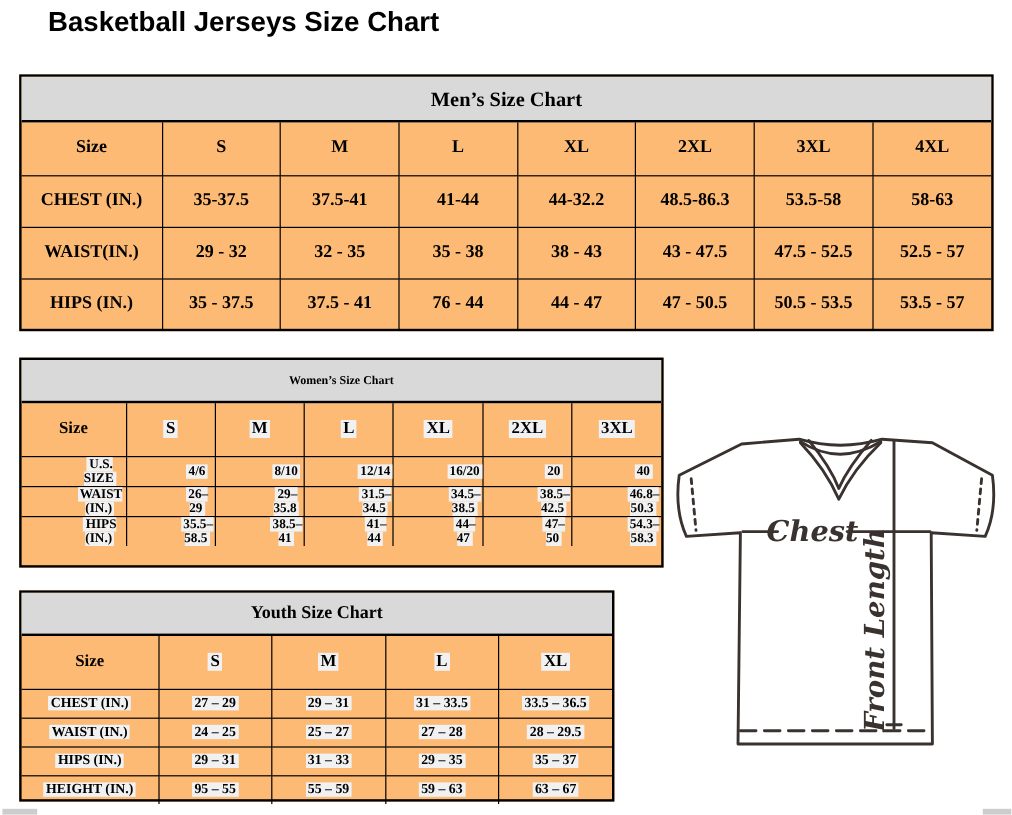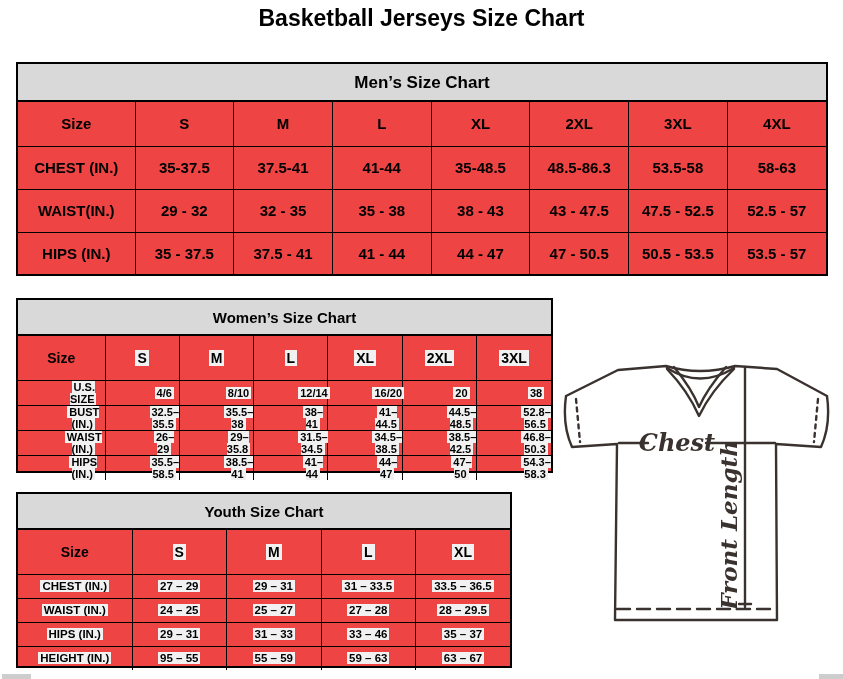--- a/index.html
+++ b/index.html
@@ -1,45 +1,45 @@
 <!DOCTYPE html>
 <html><head>
 <meta charset="utf-8">
 <style>
   * { margin:0; padding:0; box-sizing:border-box; }
   html,body { width:843px; height:679px; background:#ffffff; overflow:hidden; }
   body { position:relative; font-family:"Liberation Sans", sans-serif; color:#000; }
 
   .page-title {
     position:absolute; left:0; top:5px; width:843px;
-    text-align:center; font-size:23px; font-weight:bold; letter-spacing:0px;
+    text-align:left; font-size:23px; font-weight:bold; letter-spacing:0px;padding-left:40px;
   }
 
-  .chart { position:absolute; border:2px solid #000; background:#ef4444; }
+  .chart { position:absolute; border:2px solid #000; background:#fdba74;font-family:Liberation Serif, serif; }
   .chart-title {
     background:#d9d9d9; border-bottom:2px solid #000;
     text-align:center; font-weight:bold;
   }
   table { border-collapse:collapse; table-layout:fixed; width:100%; }
   th, td { border:1px solid #000; text-align:center; font-weight:bold; vertical-align:middle; padding:0; }
   tr > *:first-child { border-left:none; }
   tr > *:last-child { border-right:none; }
   thead tr > * { border-top:none; }
   tbody tr:last-child > * { border-bottom:none; }
 
   
   .chart-men { left:16px; top:62px; width:812px; height:214px; }
   .chart-men .chart-title { height:38px; line-height:37px; font-size:17px; }
   .chart-men th { height:44px; font-size:15px; }
   .chart-men td { height:43px; font-size:15px; }
   .chart-men th:first-child { width:117px; }
 
   
   .chart-women { left:16px; top:298px; width:537px; height:175px; }
-  .chart-women .chart-title { height:36px; line-height:35px; font-size:15px; }
+  .chart-women .chart-title { height:36px; line-height:35px; font-size:10px; }
   .chart-women th { height:44px; font-size:14px; }
   .chart-women td { height:23px; font-size:11px;padding-left:44px; }
   .chart-women th:first-child { width:87px; }
 
   
   .chart-youth { left:16px; top:492px; width:496px; height:176px; }
   .chart-youth .chart-title { height:36px; line-height:35px; font-size:15px; }
   .chart-youth th { height:44px; font-size:14px; }
   .chart-youth td { height:24px; font-size:11.5px; }
   .chart-youth th:first-child { width:114px; }
@@ -72,40 +72,40 @@
           <th><span class="sz">3XL</span></th>
           <th><span class="sz">4XL</span></th>
         </tr>
       </thead>
       <tbody>
         <tr>
           <td><span>CHEST (IN.)</span></td>
           <td><span>35-37.5</span></td>
           <td><span>37.5-41</span></td>
           <td><span>41-44</span></td>
-          <td><span>35-48.5</span></td>
+          <td><span>44-32.2</span></td>
           <td><span>48.5-86.3</span></td>
           <td><span>53.5-58</span></td>
           <td><span>58-63</span></td>
         </tr>
         <tr>
           <td><span>WAIST(IN.)</span></td>
           <td><span>29 - 32</span></td>
           <td><span>32 - 35</span></td>
           <td><span>35 - 38</span></td>
           <td><span>38 - 43</span></td>
           <td><span>43 - 47.5</span></td>
           <td><span>47.5 - 52.5</span></td>
           <td><span>52.5 - 57</span></td>
         </tr>
         <tr>
           <td><span>HIPS (IN.)</span></td>
           <td><span>35 - 37.5</span></td>
           <td><span>37.5 - 41</span></td>
-          <td><span>41 - 44</span></td>
+          <td><span>76 - 44</span></td>
           <td><span>44 - 47</span></td>
           <td><span>47 - 50.5</span></td>
           <td><span>50.5 - 53.5</span></td>
           <td><span>53.5 - 57</span></td>
         </tr>
       </tbody>
     </table>
 </div>
 
 <div class="chart chart-women hl">
@@ -123,30 +123,21 @@
         </tr>
       </thead>
       <tbody>
         <tr>
           <td><span>U.S. SIZE</span></td>
           <td><span>4/6</span></td>
           <td><span>8/10</span></td>
           <td><span>12/14</span></td>
           <td><span>16/20</span></td>
           <td><span>20</span></td>
-          <td><span>38</span></td>
-        </tr>
-        <tr>
-          <td><span>BUST (IN.)</span></td>
-          <td><span>32.5–35.5</span></td>
-          <td><span>35.5–38</span></td>
-          <td><span>38–41</span></td>
-          <td><span>41–44.5</span></td>
-          <td><span>44.5–48.5</span></td>
-          <td><span>52.8–56.5</span></td>
+          <td><span>40</span></td>
         </tr>
         <tr>
           <td><span>WAIST (IN.)</span></td>
           <td><span>26–29</span></td>
           <td><span>29–35.8</span></td>
           <td><span>31.5–34.5</span></td>
           <td><span>34.5–38.5</span></td>
           <td><span>38.5–42.5</span></td>
           <td><span>46.8–50.3</span></td>
         </tr>
@@ -187,21 +178,21 @@
           <td><span>WAIST (IN.)</span></td>
           <td><span>24 – 25</span></td>
           <td><span>25 – 27</span></td>
           <td><span>27 – 28</span></td>
           <td><span>28 – 29.5</span></td>
         </tr>
         <tr>
           <td><span>HIPS (IN.)</span></td>
           <td><span>29 – 31</span></td>
           <td><span>31 – 33</span></td>
-          <td><span>33 – 46</span></td>
+          <td><span>29 – 35</span></td>
           <td><span>35 – 37</span></td>
         </tr>
         <tr>
           <td><span>HEIGHT (IN.)</span></td>
           <td><span>95 – 55</span></td>
           <td><span>55 – 59</span></td>
           <td><span>59 – 63</span></td>
           <td><span>63 – 67</span></td>
         </tr>
       </tbody>

